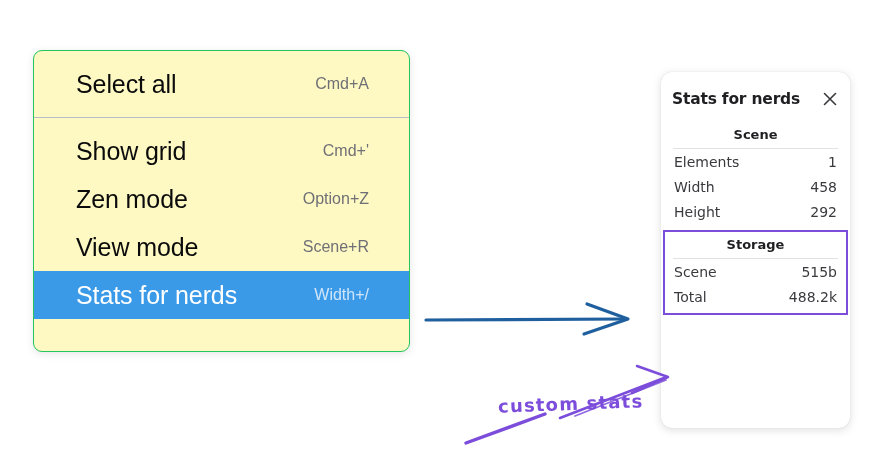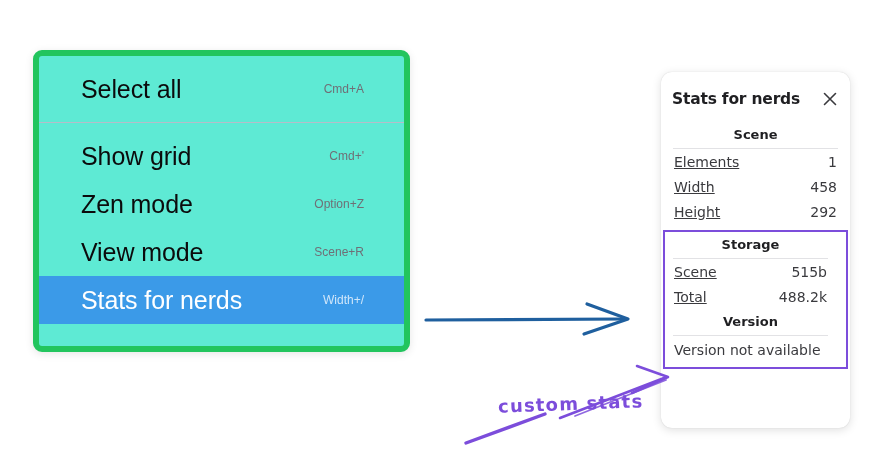--- a/index.html
+++ b/index.html
@@ -17,22 +17,22 @@
   }
 
   
   #context-menu {
     position: absolute;
     left: 33px;
     top: 50px;
     width: 377px;
     height: 302px;
     box-sizing: border-box;
-    background: #5eead4;
-    border: 6px solid #22c55e;
+    background: #fef9c3;
+    border: 1px solid #22c55e;
     border-radius: 9px;
     box-shadow: 0 2px 8px rgba(0,0,0,0.10);
     overflow: hidden;
   }
   .menu-section {
     padding: 9px 0;
   }
   .menu-divider {
     height: 1px;
     background: #b5bdc9;
@@ -50,21 +50,21 @@
     box-sizing: border-box;
     cursor: default;
   }
   .menu-item .mi-label {
     font-size: 25px;
     color: #0b0b0c;
     letter-spacing: -0.1px;
     white-space: nowrap;
   }
   .menu-item .mi-shortcut {
-    font-size: 12px;
+    font-size: 16px;
     color: #6f6f76;
     white-space: nowrap;
   }
   .menu-item.selected {
     background: #3b9ae8;
   }
   .menu-item.selected .mi-label {
     color: #ffffff;
   }
   .menu-item.selected .mi-shortcut {
@@ -129,35 +129,35 @@
   }
   .stat-row {
     display: flex;
     align-items: center;
     justify-content: space-between;
     height: 25px;
     font-size: 14px;
     color: #3a3a3e;
     padding: 0 2px;
   }
-  .stat-row .sr-key { white-space: nowrap; text-decoration: underline; }
+  .stat-row .sr-key { white-space: nowrap; }
   .stat-row .sr-val { white-space: nowrap; }
   .stat-single {
     font-size: 14px;
     color: #3a3a3e;
     height: 27px;
     display: flex;
     align-items: center;
     padding: 0 2px;
   }
   
   #highlight-group {
     border: 2px solid #7c4ddb;
     margin: 6px -9px 0 -9px;
-    padding: 0 17px 4px 7px;
+    padding: 0 7px 4px 7px;
     box-sizing: border-box;
   }
 
   
   #annotation-layer {
     position: absolute;
     left: 0; top: 0;
     width: 873px;
     height: 461px;
     pointer-events: none;
@@ -249,25 +249,20 @@
       <div class="stat-row">
         <span class="sr-key">Scene</span>
         <span class="sr-val">515b</span>
       </div>
       <div class="stat-row">
         <span class="sr-key">Total</span>
         <span class="sr-val">488.2k</span>
       </div>
     </div>
 
-    <div>
-      <div class="section-header">Version</div>
-      <div class="section-rule"></div>
-      <div class="stat-single">Version not available</div>
-    </div>
   </div>
 
 </div>
 
 <svg id="annotation-layer" viewBox="0 0 873 461">
 
   <path d="M560 418 L664 378" stroke="#7c4ddb" stroke-width="2.6" fill="none" stroke-linecap="round"></path>
   <path d="M575 416 L666 380" stroke="#7c4ddb" stroke-width="1.8" fill="none" stroke-linecap="round" opacity="0.85"></path>
   <path d="M637 366 L668 377 L632 393" stroke="#7c4ddb" stroke-width="2.6" fill="none" stroke-linecap="round" stroke-linejoin="round"></path>
 

